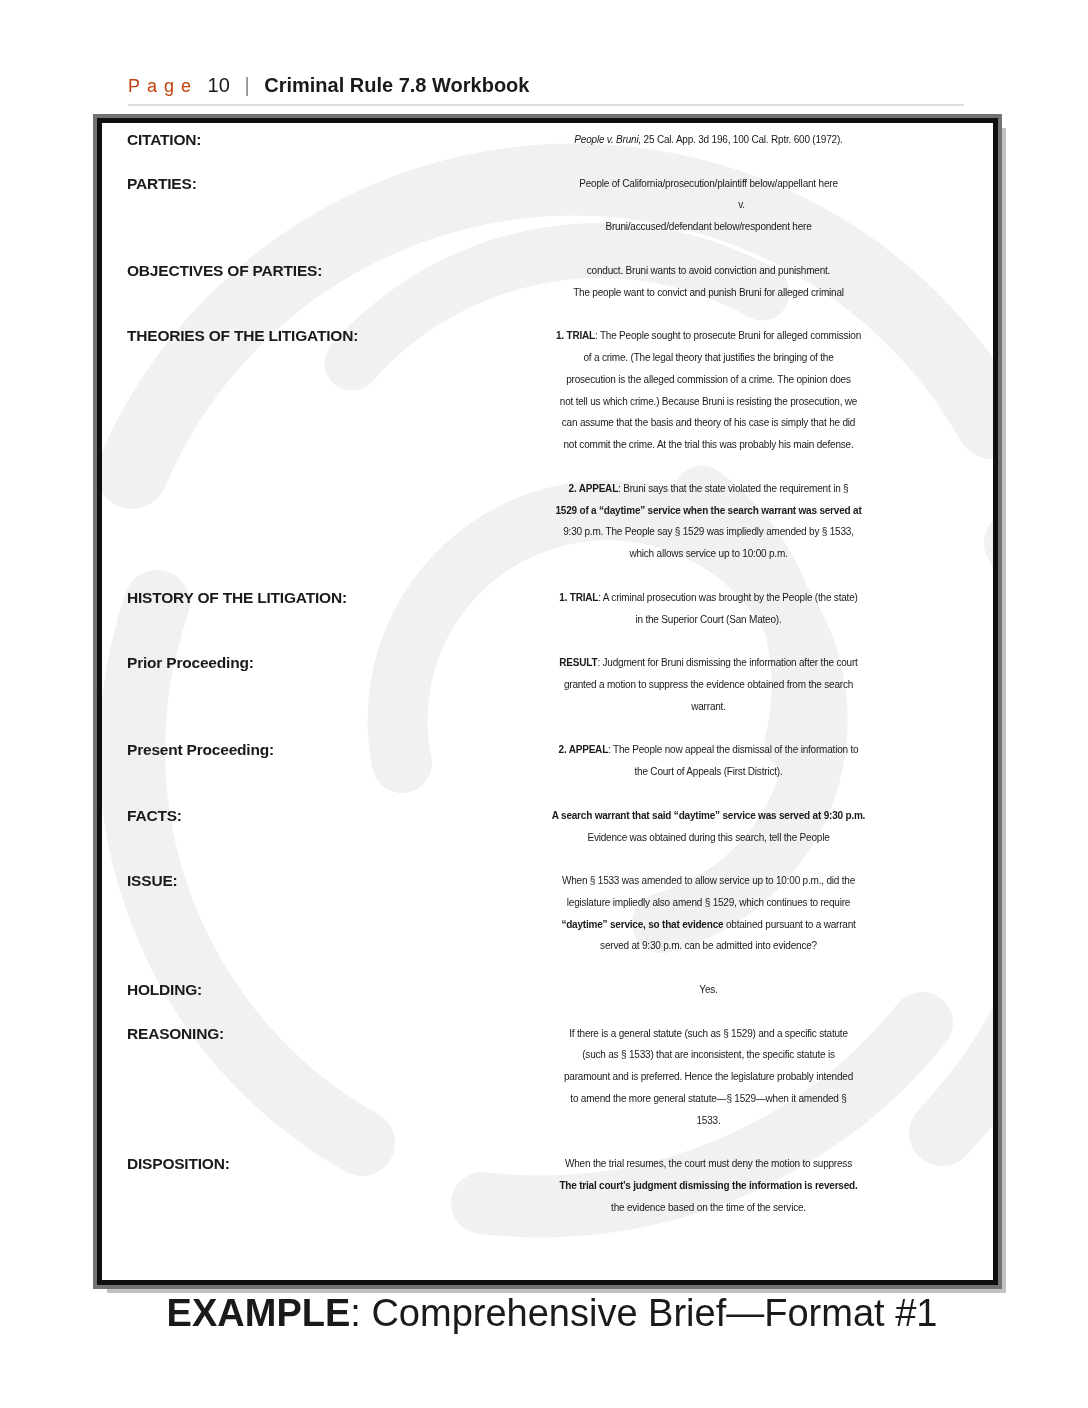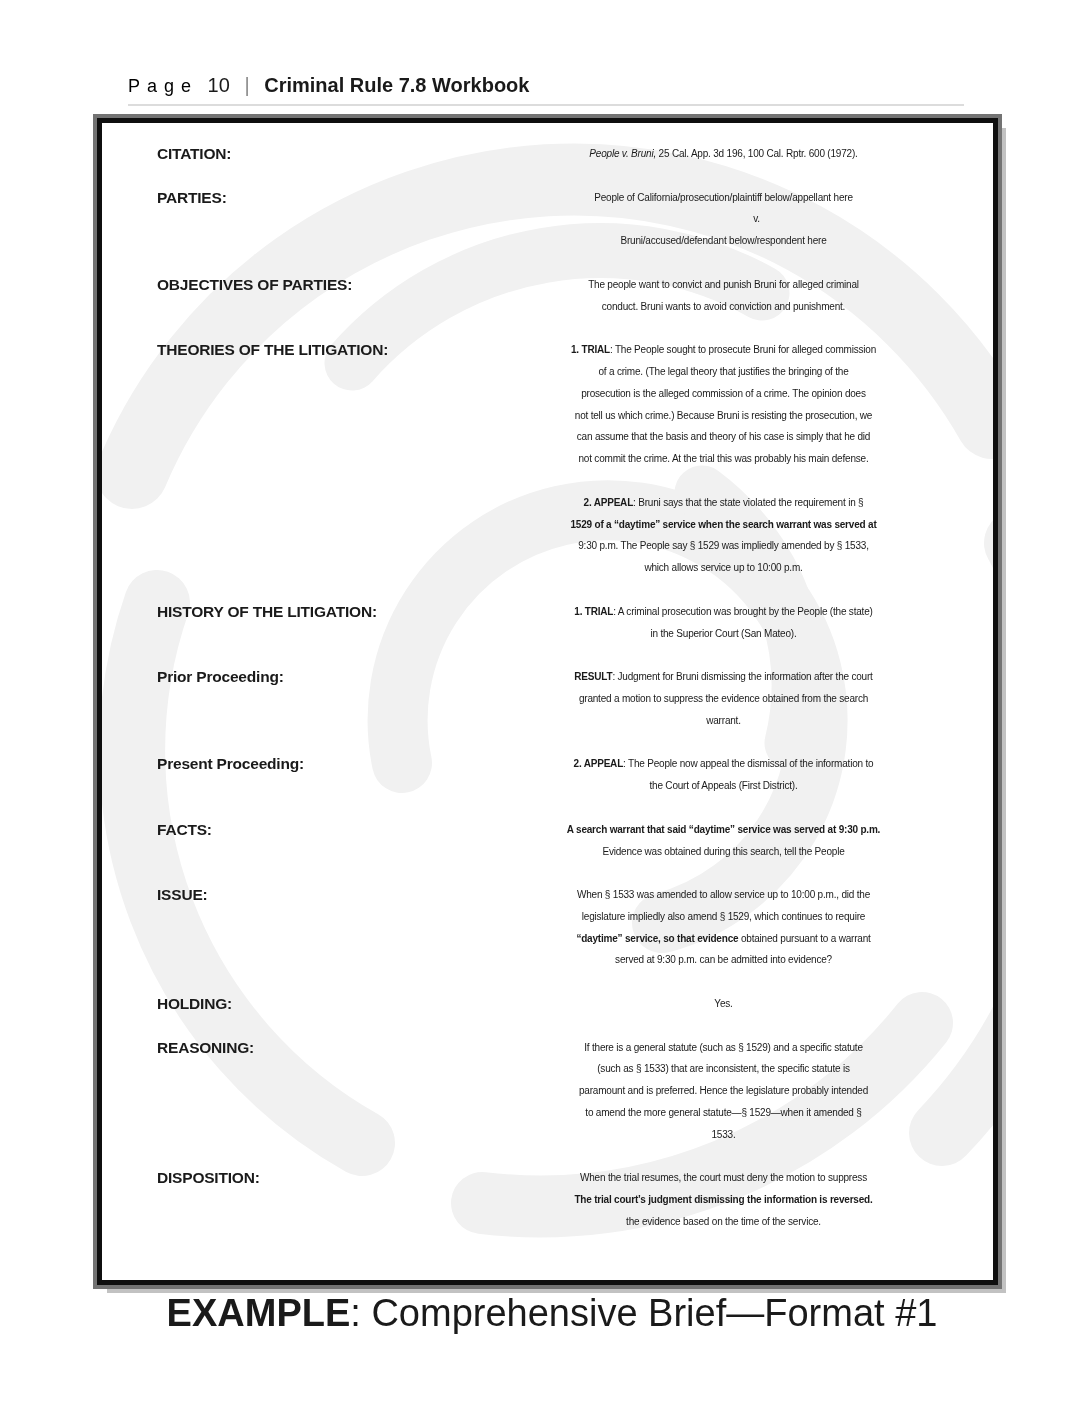--- a/index.html
+++ b/index.html
@@ -6,38 +6,38 @@
   body {
     width:1088px; height:1408px; position:relative;
     font-family:"Liberation Sans", sans-serif;
     color:#1a1a1a;
     -webkit-font-smoothing:antialiased;
   }
   .page { position:relative; width:1088px; height:1408px; overflow:hidden; background:#fff; }
 
   
   .hdr { position:absolute; left:128px; top:74px; width:836px; font-size:20px; white-space:nowrap; }
-  .pg-word { color:#000000; letter-spacing:7px; font-size:18px; }
+  .pg-word { color:#c2410c; letter-spacing:7px; font-size:18px; }
   .pg-num  { font-weight:normal; margin-left:4px; }
   .pg-sep  { color:#8a8a8a; margin:0 9px; font-weight:normal; }
   .pg-title{ font-weight:bold; }
   .hdr-rule { margin-top:7px; border-top:2px solid #dcdcdc; width:836px; }
 
   
   .brief-box {
     position:absolute; left:97px; top:118px;
     box-sizing:border-box; width:901px; height:1167px;
     background:#ffffff;
     border:5px solid #0f0f0f;
     outline:4px solid #737373;
     box-shadow:9px 9px 0 -1px #c2c2c2;
     overflow:hidden;
   }
   .watermark { position:absolute; left:0; top:0; width:891px; height:1157px; z-index:0; }
-  .rows { position:relative; z-index:1; padding:20px 24px 30px 25px;margin-left:30px; }
+  .rows { position:relative; z-index:1; padding:6px 24px 30px 25px; }
 
   .row { display:grid; grid-template-columns:321px 1fr; margin-bottom:21.8px; }
   .row:last-child { margin-bottom:0; }
   .row-label { font-weight:bold; font-size:15.5px; line-height:21.8px; letter-spacing:-0.2px; }
   .row-value { font-size:10px; line-height:21.8px; letter-spacing:-0.2px;text-align:center; }
   .para + .para { margin-top:21.8px; }
   .line { white-space:nowrap; }
   .line span.b { font-weight:bold; }
   .line span.i { font-style:italic; }
 
@@ -86,22 +86,22 @@
               <div class="line"><span>People of California/prosecution/plaintiff below/appellant here</span></div>
               <div class="line" style="padding-left: 66px;"><span>v.</span></div>
               <div class="line"><span>Bruni/accused/defendant below/respondent here</span></div>
             </div>
           </div>
         </div>
         <div class="row">
           <div class="row-label">OBJECTIVES OF PARTIES:</div>
           <div class="row-value">
             <div class="para">
+              <div class="line"><span>conduct. Bruni wants to avoid conviction and punishment.</span></div>
               <div class="line"><span>The people want to convict and punish Bruni for alleged criminal</span></div>
-              <div class="line"><span>conduct. Bruni wants to avoid conviction and punishment.</span></div>
             </div>
           </div>
         </div>
         <div class="row">
           <div class="row-label">THEORIES OF THE LITIGATION:</div>
           <div class="row-value">
             <div class="para">
               <div class="line"><span class="b">1. TRIAL</span><span>: The People sought to prosecute Bruni for alleged commission</span></div>
               <div class="line"><span>of a crime. (The legal theory that justifies the bringing of the</span></div>
               <div class="line"><span>prosecution is the alleged commission of a crime. The opinion does</span></div>

